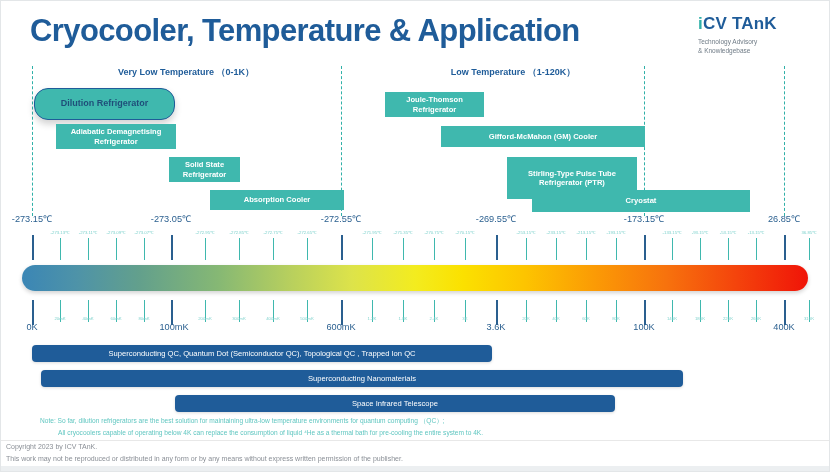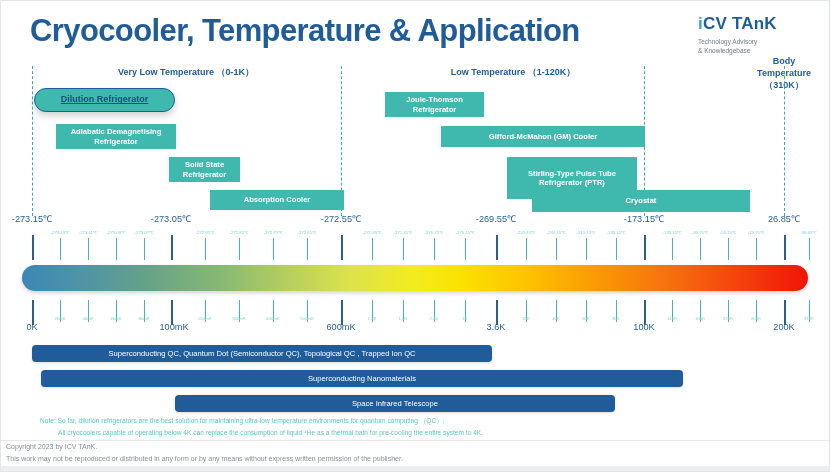--- a/index.html
+++ b/index.html
@@ -111,35 +111,30 @@
     <div id="brand-sub">
       <div>Technology Advisory</div>
       <div>&amp; Knowledgebase</div>
     </div>
   </div>
 
   <div id="title">Cryocooler, Temperature &amp; Application</div>
 
   <div class="sec-cap" style="left:186px;top:66px;transform:translateX(-50%);">Very Low Temperature （0-1K）</div>
   <div class="sec-cap" style="left:513px;top:66px;transform:translateX(-50%);">Low Temperature （1-120K）</div>
-  <div id="cap-body" style="left:784px;top:55px;transform:translateX(-50%);">
-    <div>Body</div>
-    <div>Temperature</div>
-    <div>（310K）</div>
-  </div>
 
   <div id="dashes">
       <div class="dash" style="left: 32px; height: 150px;"></div>
       <div class="dash" style="left: 341px; height: 150px;"></div>
       <div class="dash" style="left: 644px; height: 150px;"></div>
       <div class="dash" style="left: 784px; height: 150px;"></div>
     </div>
 
   <div id="cryo-bars">
-      <div class="tbar hl" style="left: 34px; width: 141px; top: 88px; height: 24px; text-decoration: underline;">Dilution Refrigerator</div>
+      <div class="tbar hl" style="left: 34px; width: 141px; top: 88px; height: 32px;">Dilution Refrigerator</div>
       <div class="tbar" style="left: 56px; width: 120px; top: 124px; height: 25px;">Adiabatic Demagnetising
 Refrigerator</div>
       <div class="tbar" style="left: 169px; width: 71px; top: 157px; height: 25px;">Solid State
 Refrigerator</div>
       <div class="tbar" style="left: 210px; width: 134px; top: 190px; height: 20px;">Absorption Cooler</div>
       <div class="tbar" style="left: 385px; width: 99px; top: 92px; height: 25px;">Joule-Thomson
 Refrigerator</div>
       <div class="tbar" style="left: 441px; width: 204px; top: 126px; height: 21px;">Gifford-McMahon (GM) Cooler</div>
       <div class="tbar" style="left: 507px; width: 130px; top: 157px; height: 42px;">Stirling-Type Pulse Tube
 Refrigerator (PTR)</div>
@@ -227,21 +222,21 @@
         <div class="tick-up" style="left: 756px;"></div>
         <div class="tick-dn" style="left: 756px;"></div>
         <div class="min-lab" style="left: 809px;">36.85℃</div>
         <div class="tick-up" style="left: 809px;"></div>
         <div class="tick-dn" style="left: 809px;"></div>
         <div class="k-lab maj" style="left: 32px;">0K</div>
         <div class="k-lab maj" style="left: 174px;">100mK</div>
         <div class="k-lab maj" style="left: 341px;">600mK</div>
         <div class="k-lab maj" style="left: 496px;">3.6K</div>
         <div class="k-lab maj" style="left: 644px;">100K</div>
-        <div class="k-lab maj" style="left: 784px;">200K</div>
+        <div class="k-lab maj" style="left: 784px;">400K</div>
         <div class="k-lab" style="left: 60px;">20mK</div>
         <div class="k-lab" style="left: 88px;">40mK</div>
         <div class="k-lab" style="left: 116px;">60mK</div>
         <div class="k-lab" style="left: 144px;">80mK</div>
         <div class="k-lab" style="left: 205px;">200mK</div>
         <div class="k-lab" style="left: 239px;">300mK</div>
         <div class="k-lab" style="left: 273px;">400mK</div>
         <div class="k-lab" style="left: 307px;">500mK</div>
         <div class="k-lab" style="left: 372px;">1.2K</div>
         <div class="k-lab" style="left: 403px;">1.8K</div>

